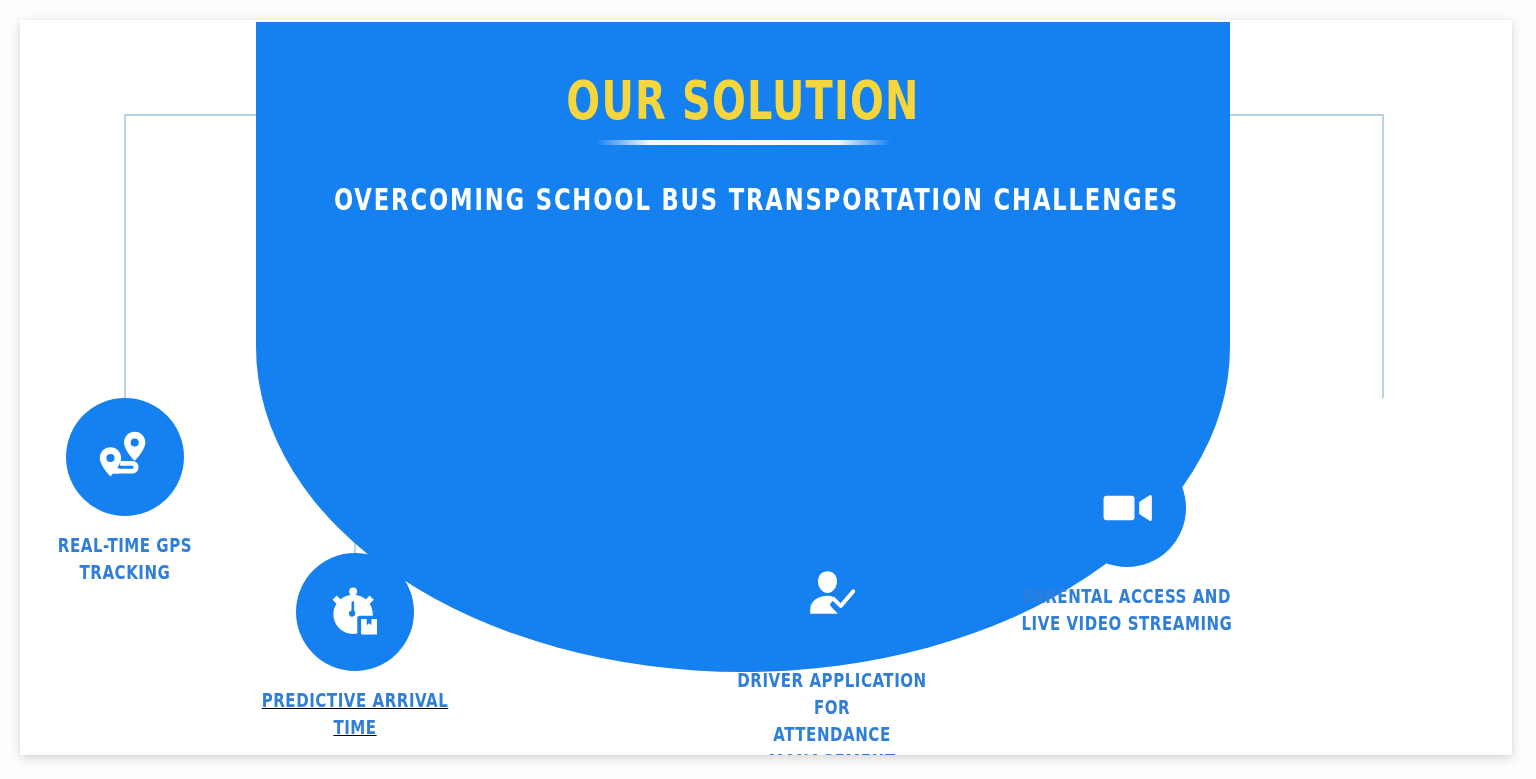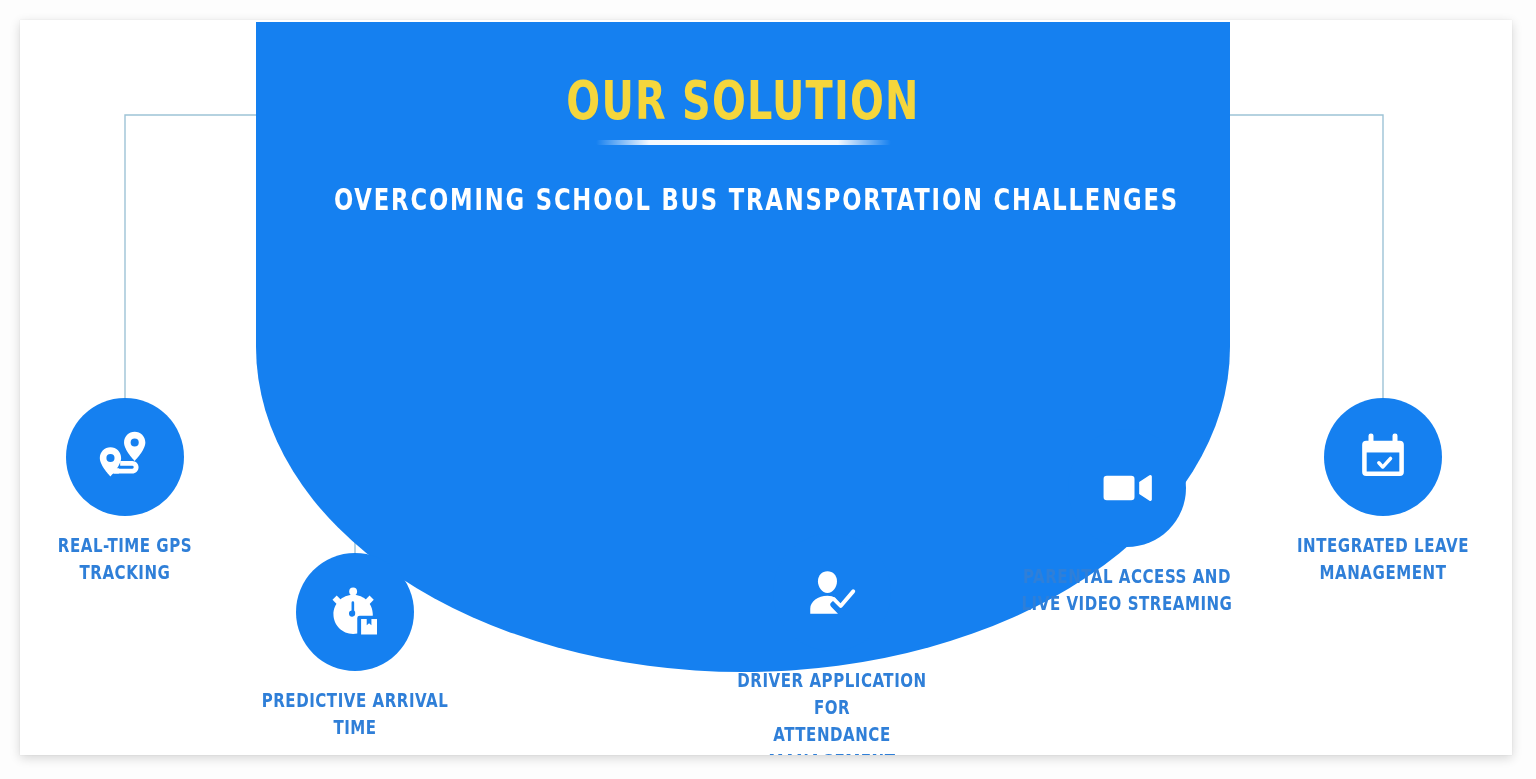--- a/index.html
+++ b/index.html
@@ -165,21 +165,21 @@
           <path d="M27 36c6 0 9.5 0 12.5 0 3.6 0 6.5 2.9 6.5 6.5S43.1 49 39.5 49H20.5v-5h19a1.5 1.5 0 0 0 0-3H27z"></path>
           <rect x="18" y="43.5" width="8" height="5.5" rx="0.8"></rect>
         </svg>
       </div>
       <div class="node-label">
         <span>REAL-TIME GPS</span><br>
         <span>TRACKING</span>
       </div>
     </div>
 
-    <div class="node" style="left:335px; top:533px;">
+    <div class="node" style="left:335px; top:533px;text-decoration:underline;">
       <div class="node-circle">
         <svg width="60" height="60" viewBox="0 0 64 64" fill="#ffffff">
           <circle cx="30" cy="10" r="4.2"></circle>
           <path d="M12.5 14.5 8 19l5.5 5.5 4.5-4.5z"></path>
           <path d="M47.5 14.5 52 19l-5.2 5.2-4.4-4.4z"></path>
           <path d="M30 13.5c-11.6 0-21 9.4-21 21s9.4 21 21 21c1.5 0 3-.16 4.4-.47V38.5a2.6 2.6 0 0 1 2.6-2.6h13.9c.07-.46.1-.93.1-1.4 0-11.6-9.4-21-21-21zm2.2 20.1a3.3 3.3 0 1 1-3.9-3.2V22a1.4 1.4 0 0 1 2.8 0v8.4a3.3 3.3 0 0 1 1.1 3.2z"></path>
           <path d="M38.5 39.5h17v16.5h-17z"></path>
           <path d="M44.5 39.5h5v6.5l-2.5-2-2.5 2z" fill="#1580f0"></path>
         </svg>
       </div>
@@ -197,43 +197,28 @@
           <path d="M27 36c-10.5 0-19 6.4-19 14.3V56h30.6l-7.5-7.7a3.2 3.2 0 0 1 .1-4.6l4.9-4.6C33.6 36.7 30.4 36 27 36z"></path>
           <path d="M56.8 29.6a2.1 2.1 0 0 0-3 .2L41.4 44.3l-6.1-6.2a2.1 2.1 0 0 0-3 2.9l7.8 7.9a2.1 2.1 0 0 0 3.1-.1L57 32.7a2.1 2.1 0 0 0-.2-3.1z"></path>
         </svg>
       </div>
       <div class="node-label">
         <span>DRIVER APPLICATION FOR</span><br>
         <span>ATTENDANCE MANAGEMENT</span>
       </div>
     </div>
 
-    <div class="node" style="left:1107px; top:409px;">
+    <div class="node" style="left:1107px; top:429px;">
       <div class="node-circle">
         <svg width="60" height="60" viewBox="0 0 64 64" fill="#ffffff">
           <rect x="7" y="19" width="33" height="26" rx="3.5"></rect>
           <path d="M45 25.5 56 18.5a1.6 1.6 0 0 1 2.5 1.3v24.4a1.6 1.6 0 0 1-2.5 1.3L45 38.5z"></path>
         </svg>
       </div>
       <div class="node-label">
         <span>PARENTAL ACCESS AND</span><br>
         <span>LIVE VIDEO STREAMING</span>
       </div>
     </div>
 
-    <div class="node" style="left:1363px; top:378px;">
-      <div class="node-circle">
-        <svg width="58" height="58" viewBox="0 0 64 64" fill="#ffffff">
-          <rect x="16" y="6" width="5.5" height="12" rx="2.6"></rect>
-          <rect x="42.5" y="6" width="5.5" height="12" rx="2.6"></rect>
-          <path d="M9 18.5A4.5 4.5 0 0 1 13.5 14h37a4.5 4.5 0 0 1 4.5 4.5v30A4.5 4.5 0 0 1 50.5 53h-37A4.5 4.5 0 0 1 9 48.5z"></path>
-          <rect x="14" y="27" width="36" height="21" fill="#1580f0"></rect>
-          <path d="M41.6 32.2a1.9 1.9 0 0 1 .1 2.7l-8.6 9.4a1.9 1.9 0 0 1-2.8 0l-4.3-4.6a1.9 1.9 0 0 1 2.8-2.6l2.9 3.1 7.2-7.9a1.9 1.9 0 0 1 2.7-.1z" fill="#ffffff"></path>
-        </svg>
-      </div>
-      <div class="node-label">
-        <span>INTEGRATED LEAVE</span><br>
-        <span>MANAGEMENT</span>
-      </div>
-    </div>
 
   </div>
 </div>
 
 </body></html>

